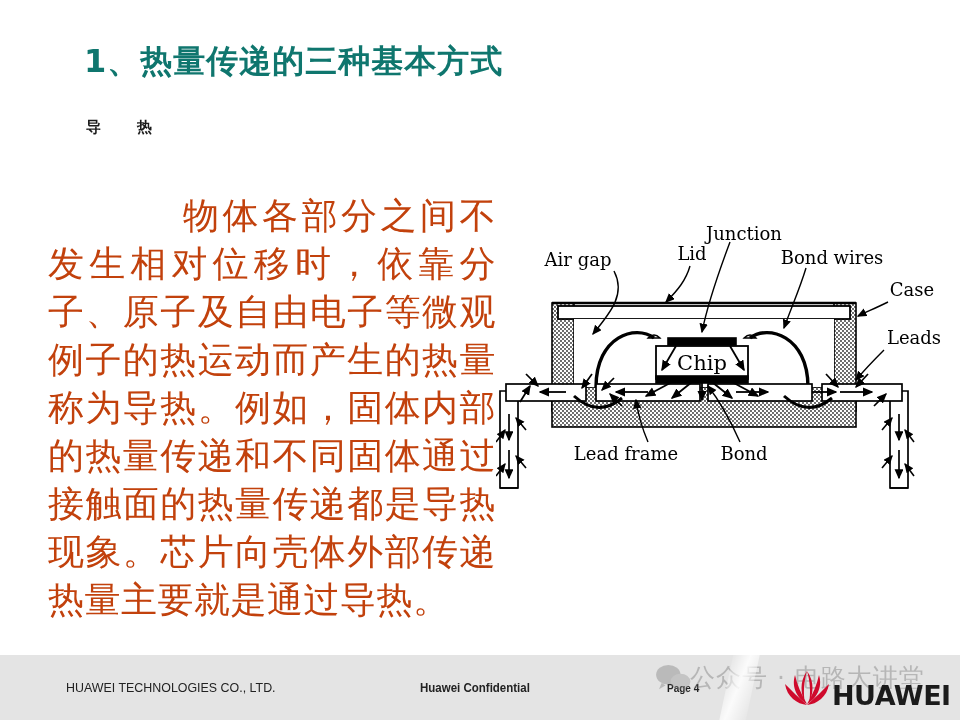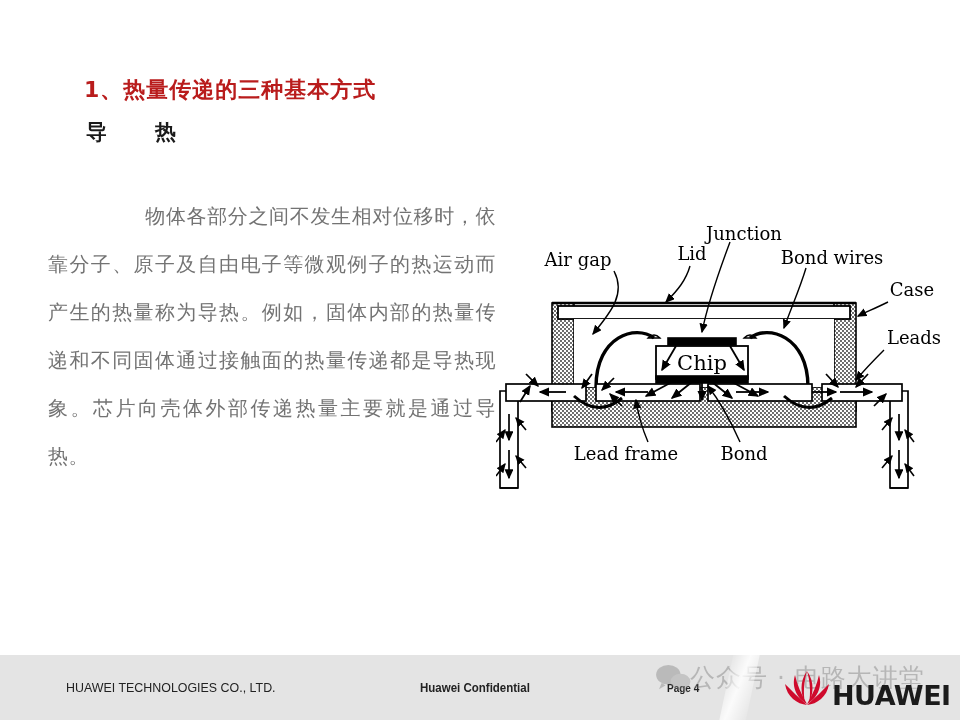--- a/index.html
+++ b/index.html
@@ -21,49 +21,48 @@
     left: 0; top: 0;
     width: 960px; height: 720px;
     background: #ffffff;
   }
 
   
   #title {
     position: absolute;
     left: 84px; top: 40px;
     font-family: "DejaVu Sans", "Liberation Sans", sans-serif;
-    font-size: 22px;
-    font-weight: bold;
-    color: #b91c1c;
+    font-size: 32px;
+    font-weight: bold;
+    color: #0f766e;
     letter-spacing: 1px;
     white-space: nowrap;
-    margin-top: 35px;
   }
 
   
   #subtitle {
     position: absolute;
     left: 86px; top: 118px;
     font-family: "DejaVu Sans", "Liberation Sans", sans-serif;
-    font-size: 21px;
+    font-size: 15px;
     font-weight: bold;
     color: #1a1a1a;
     letter-spacing: 2px;
     white-space: pre;
   }
 
   
   #body-text {
     position: absolute;
     left: 48px; top: 192px;
     width: 448px;
     font-family: Liberation Sans, sans-serif;
-    font-size: 20px;
+    font-size: 36px;
     line-height: 48px;
-    color: #737373;
+    color: #c2410c;
     text-indent: 56px;
     text-align: justify;
     text-justify: inter-character;
     letter-spacing: 0.5px;
   }
 
   
   #figure {
     position: absolute;
     left: 496px; top: 224px;

